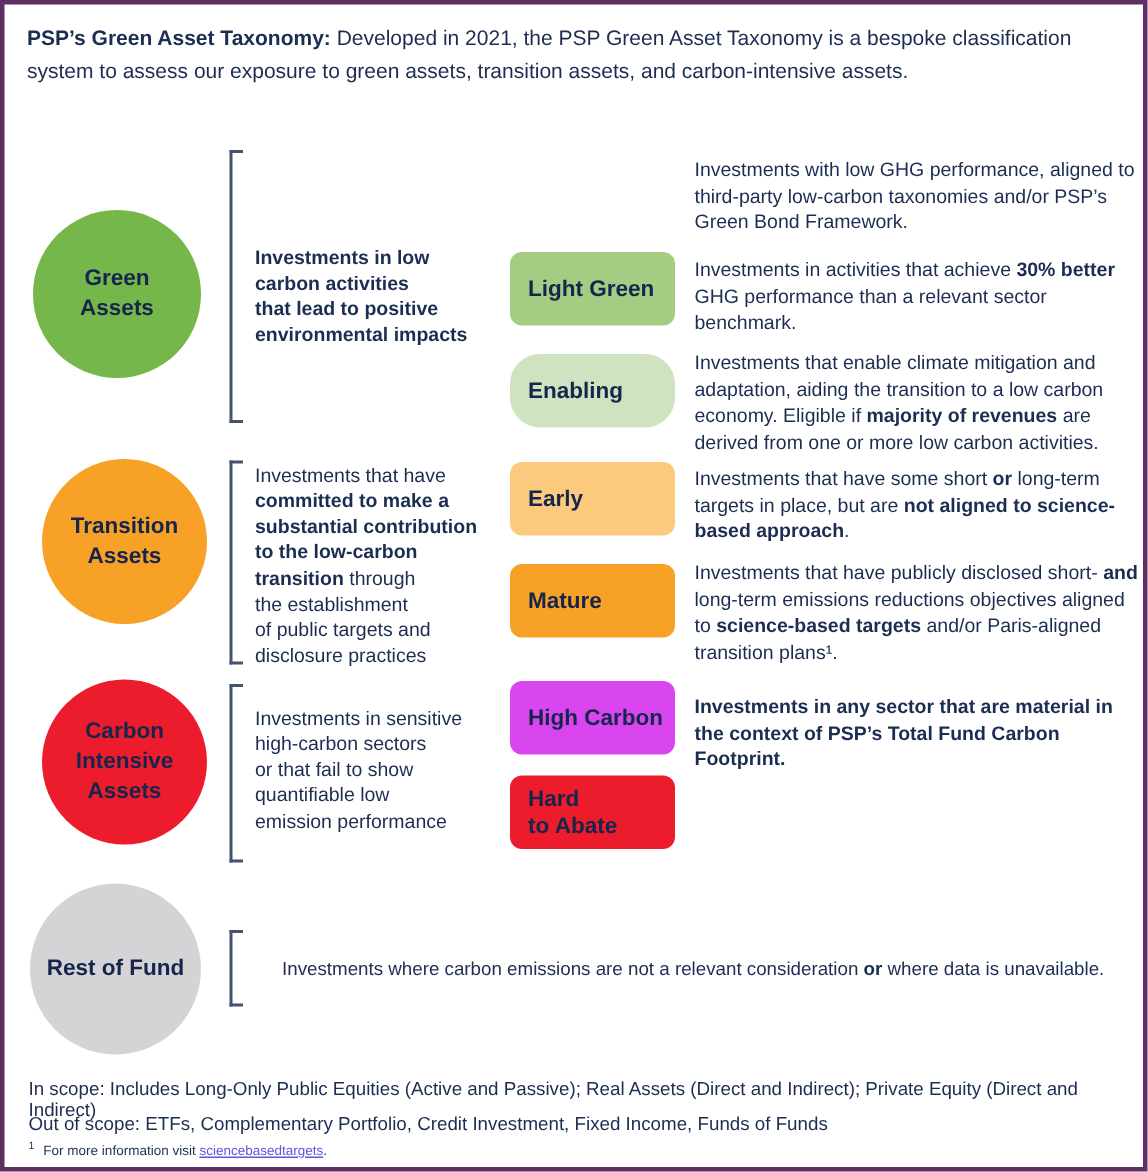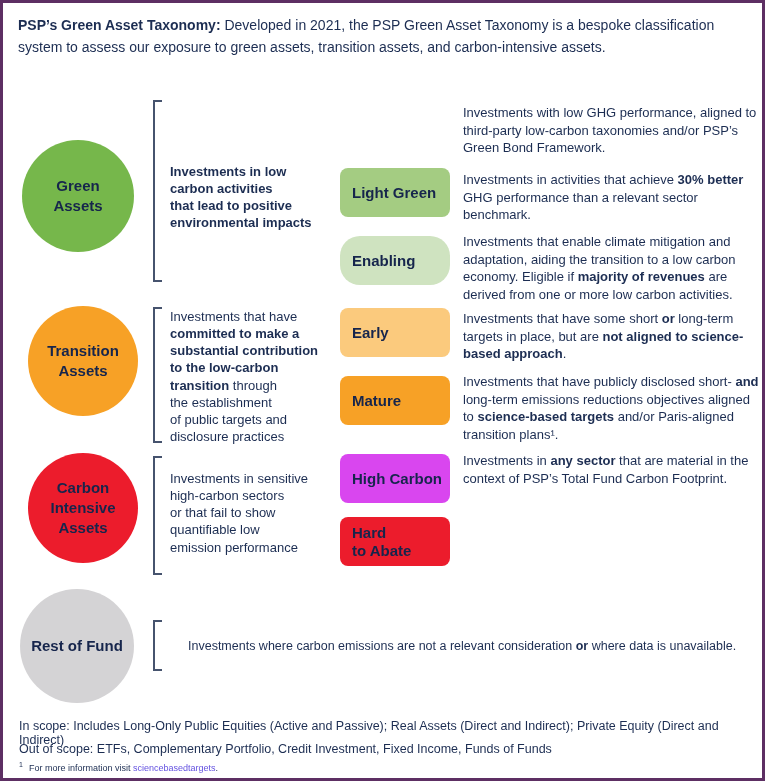--- a/index.html
+++ b/index.html
@@ -58,34 +58,34 @@
   .tb-hard-abate  { top:514px; }
   .tier-desc {
     position:absolute; left:460px; width:300px;
     font-size:13px; line-height:1.36; color:#1c2d52;
   }
   .td-dark-green  { top:101px; }
   .td-light-green { top:168px; }
   .td-enabling    { top:230px; }
   .td-early       { top:307px; }
   .td-mature      { top:370px; }
-  .td-high-carbon { top:449px; }
+  .td-high-carbon { top:459px;font-weight:bold; }
   .td-hard-abate  { top:510px; }
   .footer-line {
     position:absolute; left:16px; width:740px;
     font-size:12.5px; color:#1c2d52;
   }
   .fl-in  { top:716px; }
   .fl-out { top:739px; }
   .footnote {
     position:absolute; left:16px; top:758px; width:600px;
     font-size:9px; color:#1c2d52;
   }
   .footnote sup { font-size:7px; margin-right:6px; }
-  .footnote a { color:#6452e0; cursor:pointer; }
+  .footnote a { color:#6452e0; text-decoration:underline; cursor:pointer; }
 </style>
 </head>
 <body>
 
 <div class="page">
 
   <div class="header">
     <b>PSP’s Green Asset Taxonomy:</b><span> Developed in 2021, the PSP Green Asset Taxonomy is a bespoke classification system to assess our exposure to green assets, transition assets, and carbon-intensive assets.</span>
   </div>
 

